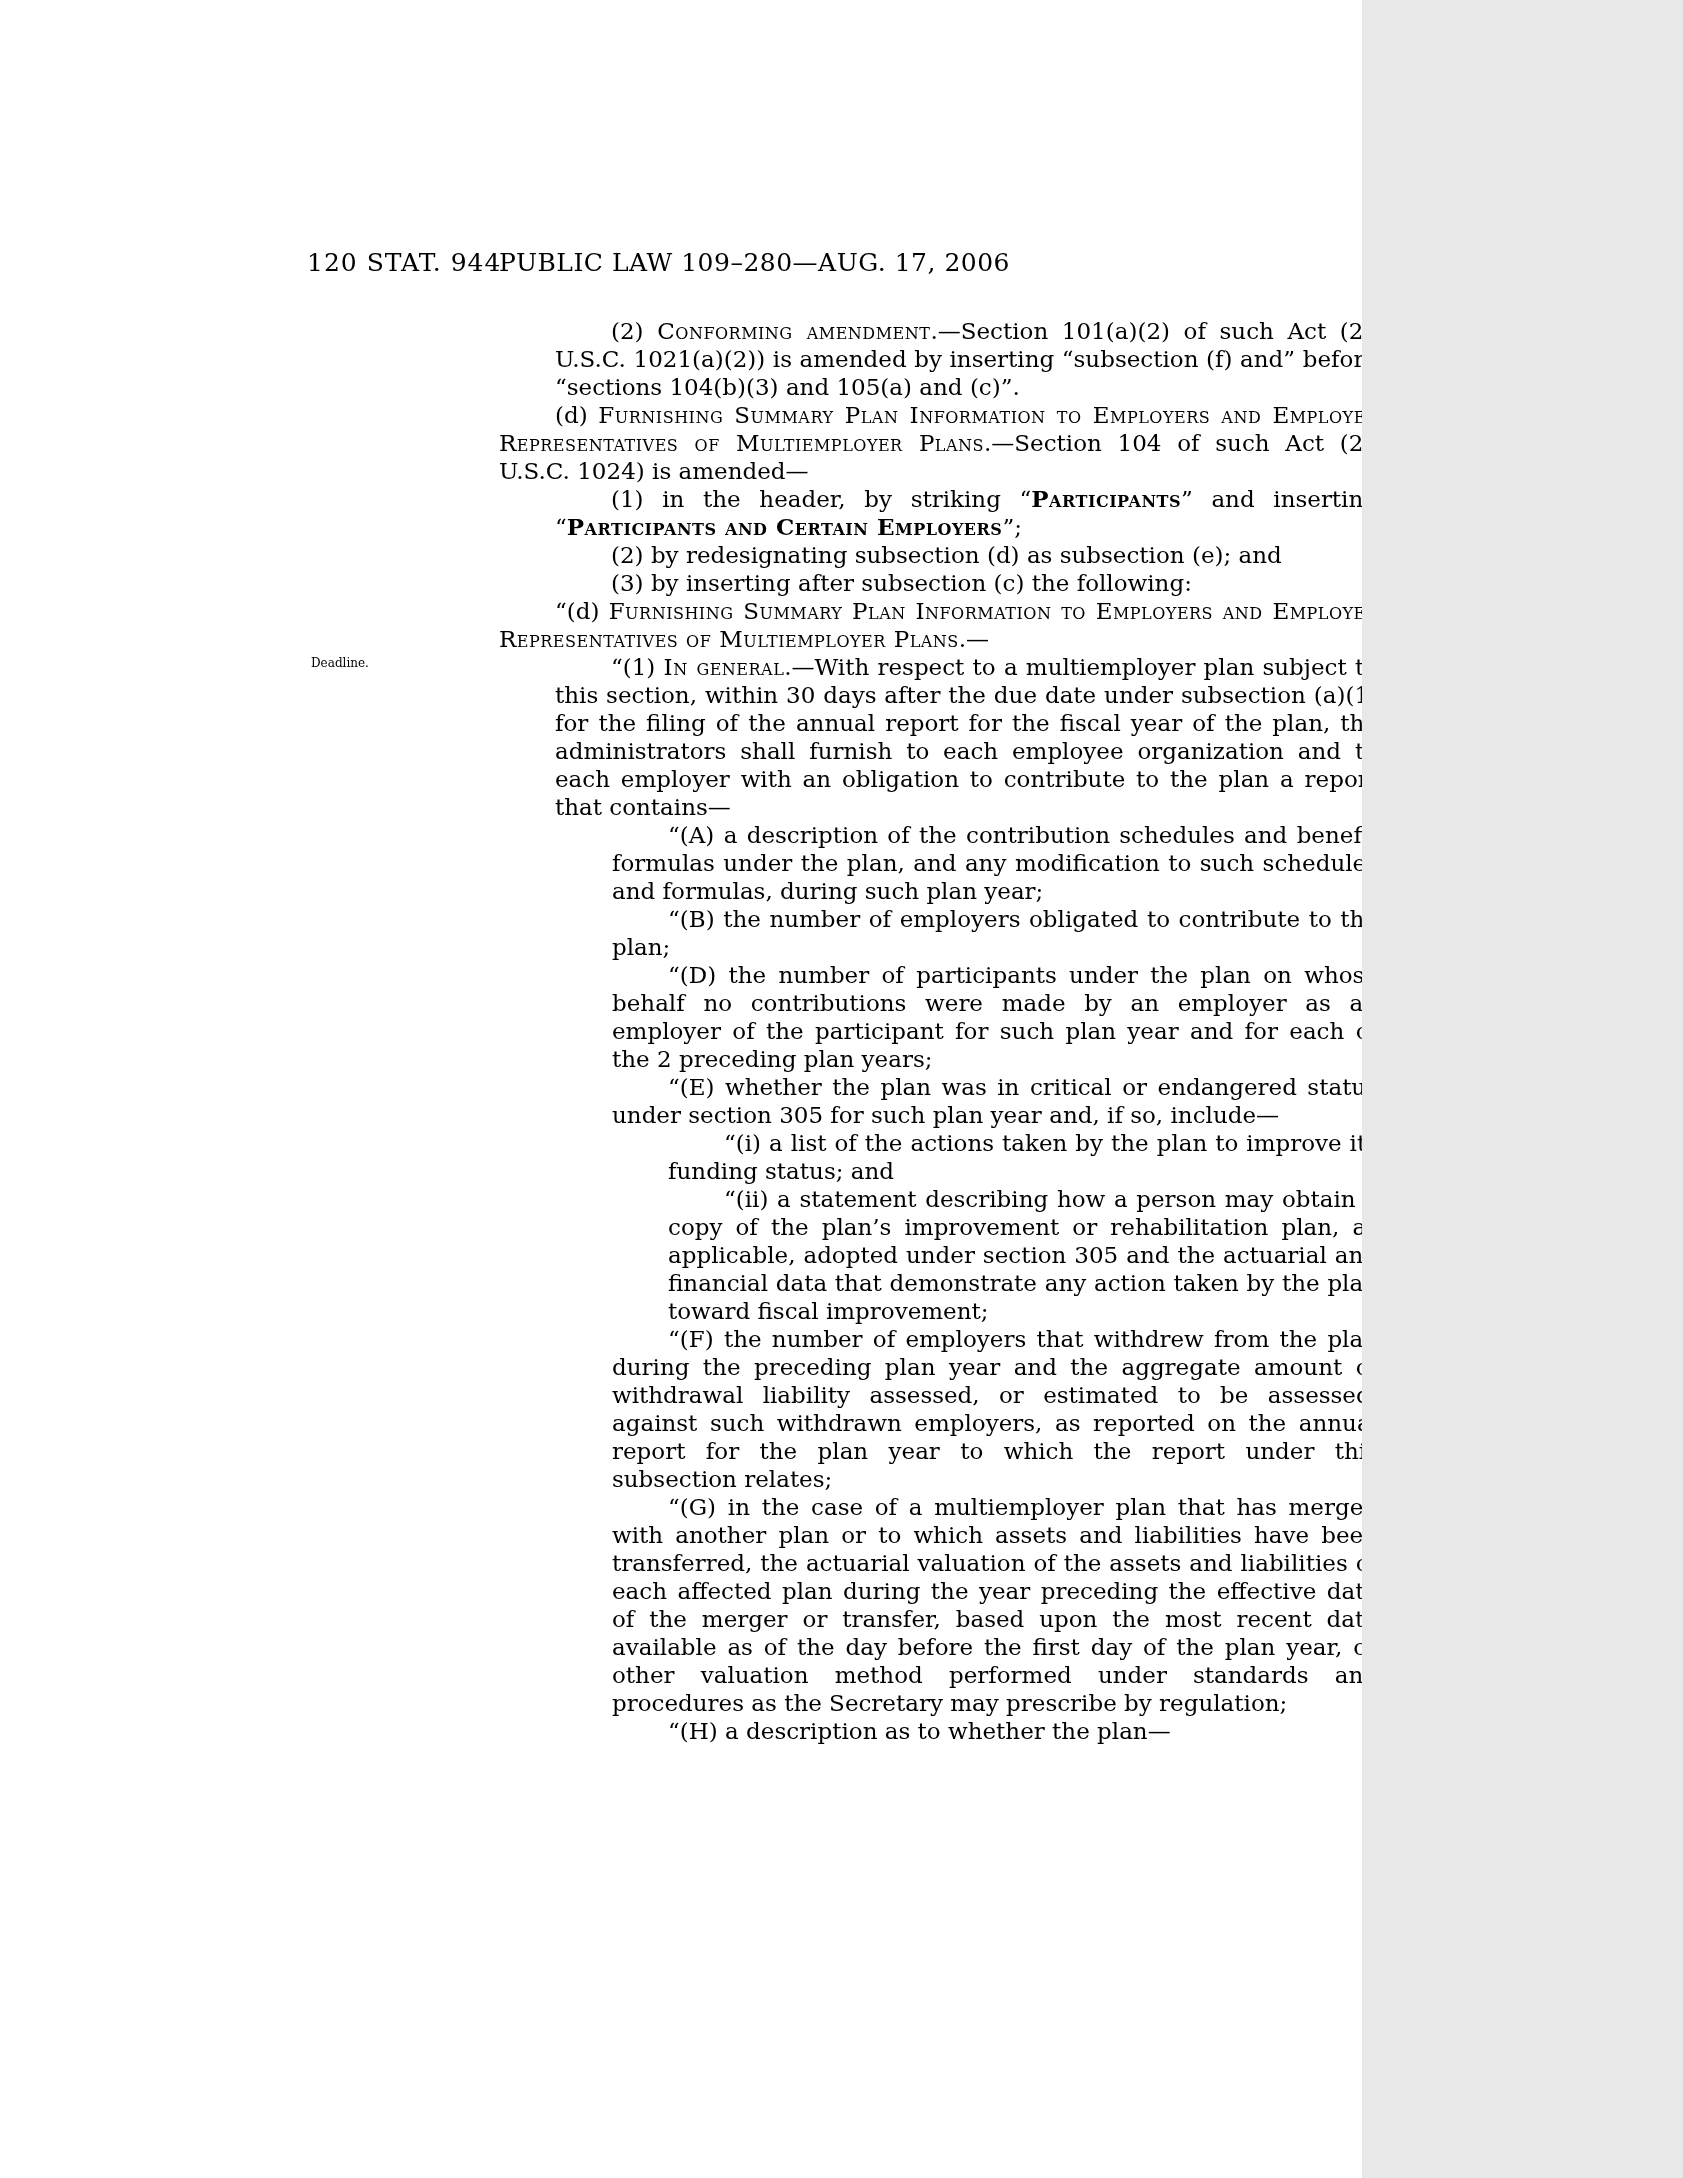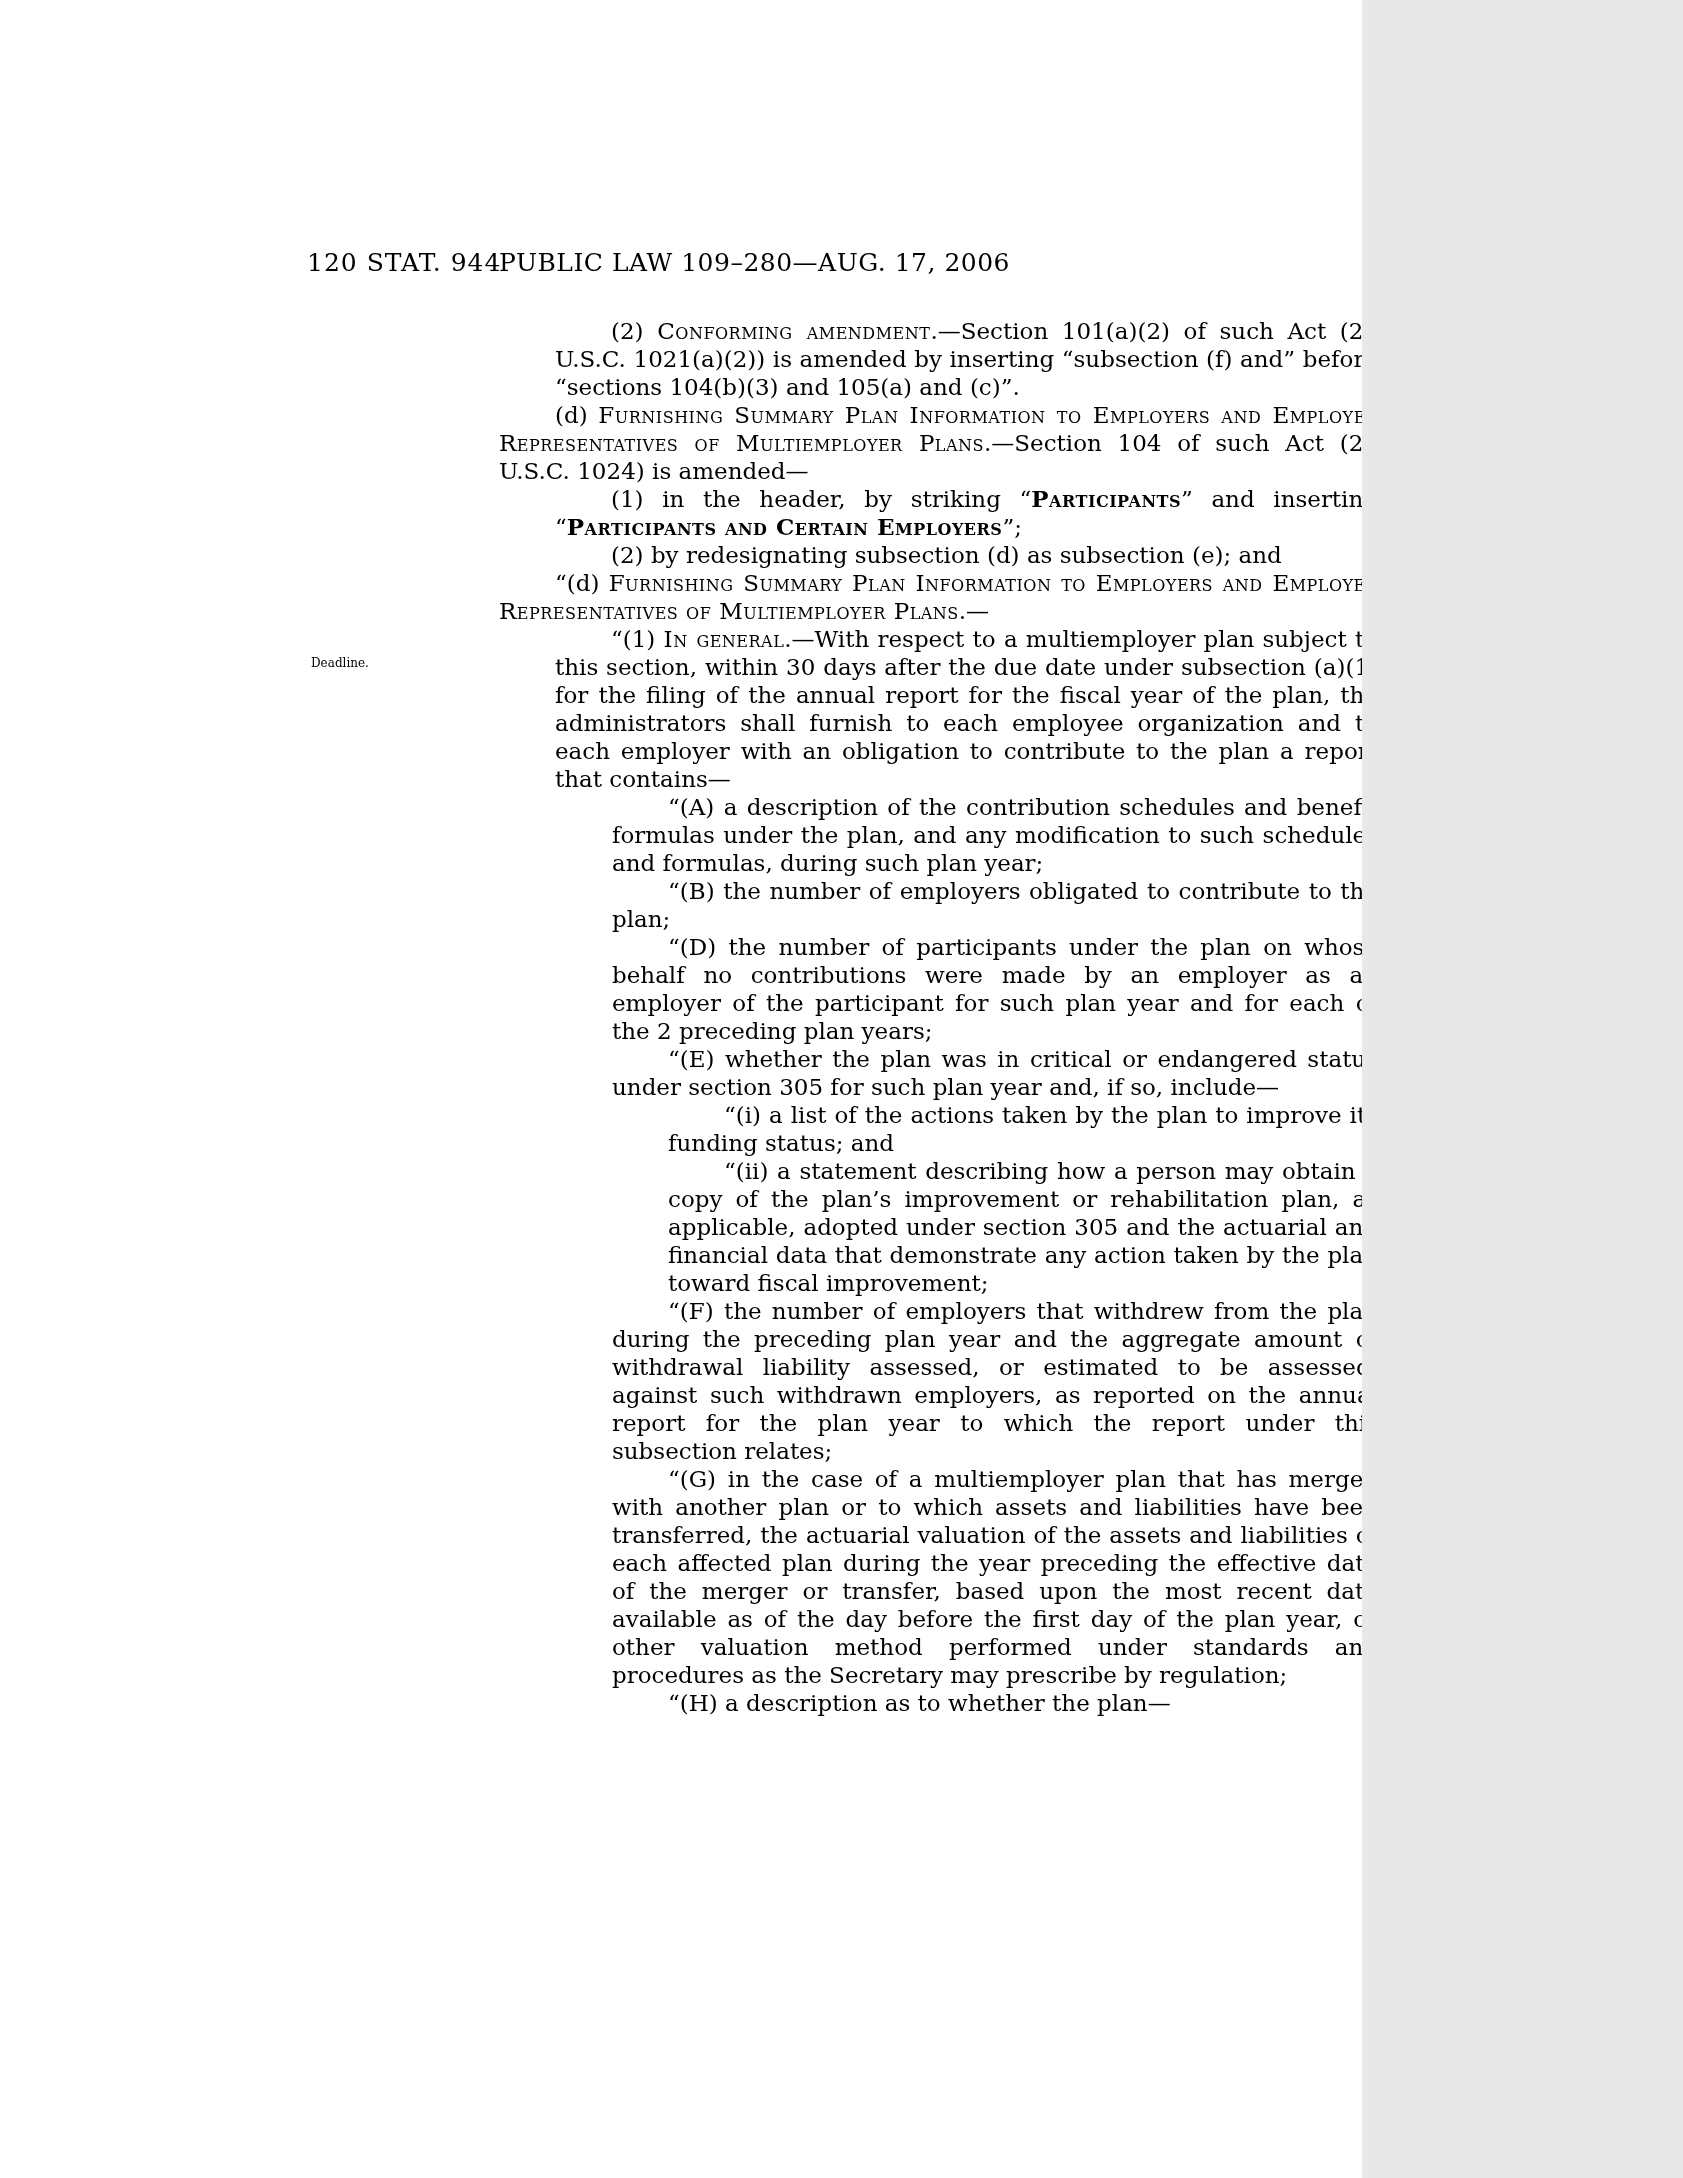--- a/index.html
+++ b/index.html
@@ -65,20 +65,21 @@
     <span class="law">PUBLIC LAW 109–280—AUG. 17, 2006</span>
   </div>
 
   <div class="margin-note" style="top: 652px;">Deadline.</div>
 
   <div class="body-text">
       <p class="para" style="padding-left: 56px; text-indent: 56px;"><span>(2) </span><span class="sc">Conforming amendment</span><span>.—Section 101(a)(2) of such Act (29 U.S.C. 1021(a)(2)) is amended by inserting “subsection (f) and” before “sections 104(b)(3) and 105(a) and (c)”.</span></p>
       <p class="para" style="padding-left: 0px; text-indent: 56px;"><span>(d) </span><span class="sc">Furnishing Summary Plan Information to Employers and Employee Representatives of Multiemployer Plans</span><span>.—Section 104 of such Act (29 U.S.C. 1024) is amended—</span></p>
       <p class="para" style="padding-left: 56px; text-indent: 56px;"><span>(1) in the header, by striking “</span><span class="sc b">Participants</span><span>” and inserting “</span><span class="sc b">Participants and Certain Employers</span><span>”;</span></p>
       <p class="para" style="padding-left: 56px; text-indent: 56px;"><span>(2) by redesignating subsection (d) as subsection (e); and</span></p>
+      <p class="para" style="padding-left: 56px; text-indent: 56px;"><span>(3) by inserting after subsection (c) the following:</span></p>
       <p class="para" style="padding-left: 0px; text-indent: 56px;"><span>“(d) </span><span class="sc">Furnishing Summary Plan Information to Employers and Employee Representatives of Multiemployer Plans</span><span>.—</span></p>
       <p class="para" style="padding-left: 56px; text-indent: 56px;"><span>“(1) </span><span class="sc">In general</span><span>.—With respect to a multiemployer plan subject to this section, within 30 days after the due date under subsection (a)(1) for the filing of the annual report for the fiscal year of the plan, the administrators shall furnish to each employee organization and to each employer with an obligation to contribute to the plan a report that contains—</span></p>
       <p class="para" style="padding-left: 113px; text-indent: 56px;"><span>“(A) a description of the contribution schedules and benefit formulas under the plan, and any modification to such schedules and formulas, during such plan year;</span></p>
       <p class="para" style="padding-left: 113px; text-indent: 56px;"><span>“(B) the number of employers obligated to contribute to the plan;</span></p>
       <p class="para" style="padding-left: 113px; text-indent: 56px;"><span>“(D) the number of participants under the plan on whose behalf no contributions were made by an employer as an employer of the participant for such plan year and for each of the 2 preceding plan years;</span></p>
       <p class="para" style="padding-left: 113px; text-indent: 56px;"><span>“(E) whether the plan was in critical or endangered status under section 305 for such plan year and, if so, include—</span></p>
       <p class="para" style="padding-left: 169px; text-indent: 56px;"><span>“(i) a list of the actions taken by the plan to improve its funding status; and</span></p>
       <p class="para" style="padding-left: 169px; text-indent: 56px;"><span>“(ii) a statement describing how a person may obtain a copy of the plan’s improvement or rehabilitation plan, as applicable, adopted under section 305 and the actuarial and financial data that demonstrate any action taken by the plan toward fiscal improvement;</span></p>
       <p class="para" style="padding-left: 113px; text-indent: 56px;"><span>“(F) the number of employers that withdrew from the plan during the preceding plan year and the aggregate amount of withdrawal liability assessed, or estimated to be assessed, against such withdrawn employers, as reported on the annual report for the plan year to which the report under this subsection relates;</span></p>
       <p class="para" style="padding-left: 113px; text-indent: 56px;"><span>“(G) in the case of a multiemployer plan that has merged with another plan or to which assets and liabilities have been transferred, the actuarial valuation of the assets and liabilities of each affected plan during the year preceding the effective date of the merger or transfer, based upon the most recent data available as of the day before the first day of the plan year, or other valuation method performed under standards and procedures as the Secretary may prescribe by regulation;</span></p>

